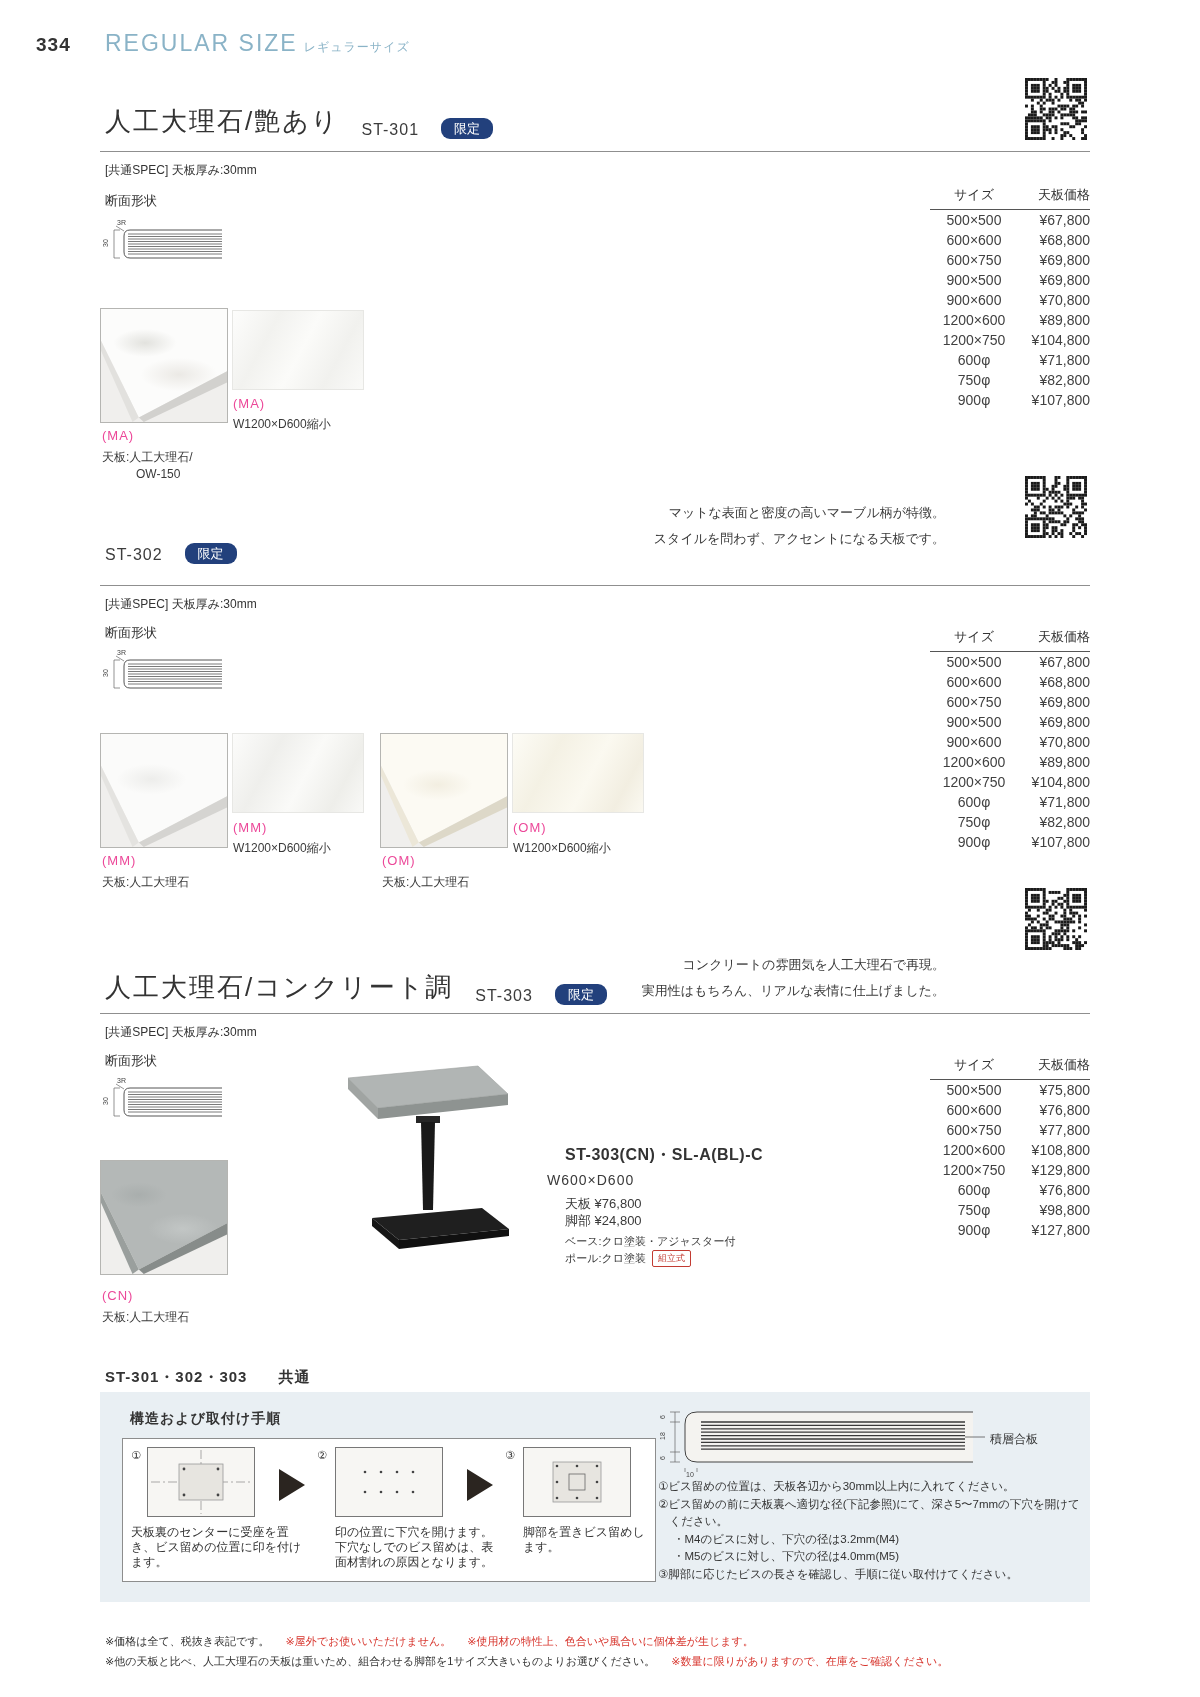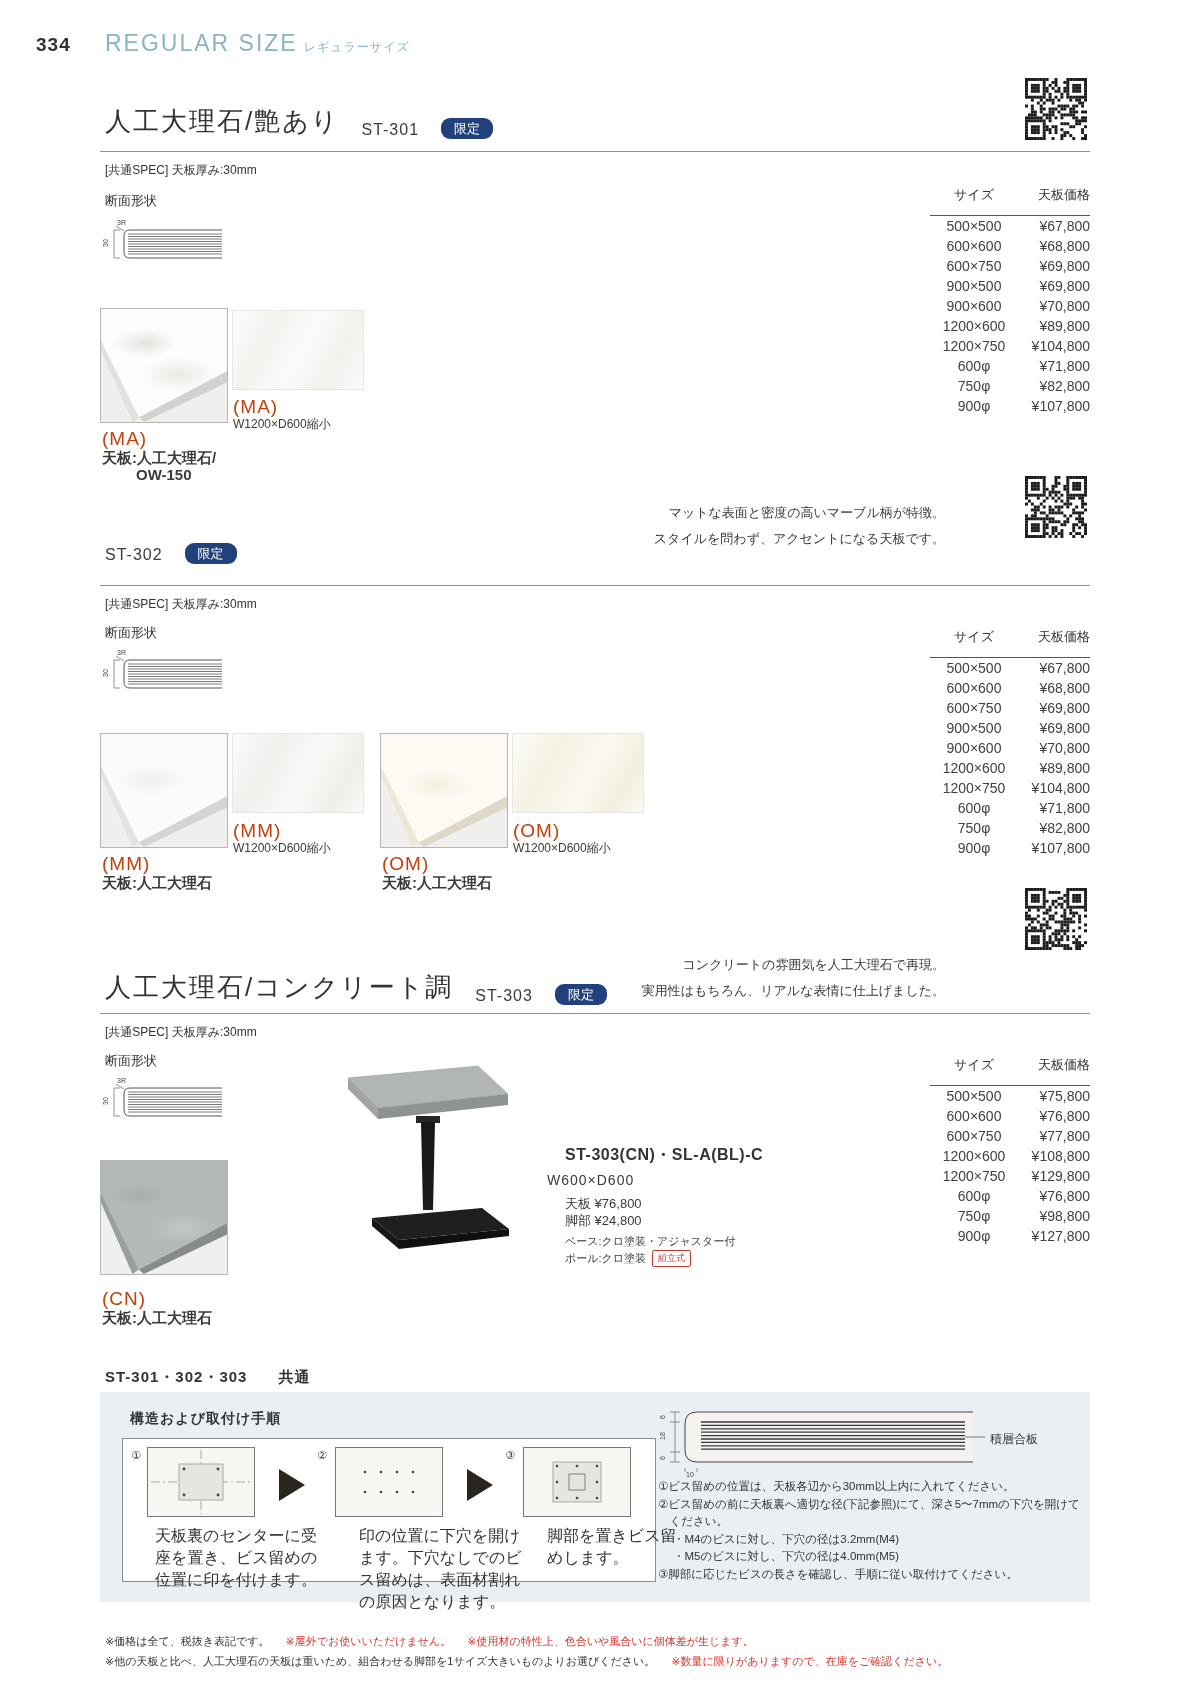--- a/index.html
+++ b/index.html
@@ -15,21 +15,21 @@
   .title-row{display:flex;align-items:flex-end;gap:22px;}
   .sec-title{font-size:26px;color:#333;letter-spacing:2px;}
   .sec-code{font-size:16px;color:#3c3c3c;letter-spacing:1px;}
   .badge{background:#22407c;color:#fff;font-size:13px;padding:4px 13px;border-radius:9px;line-height:1;}
   .rule{border-top:1px solid #8f8f8f;height:0;}
   .spec{font-size:12px;color:#333;}
   .shape-label{font-size:13px;color:#333;}
   .desc{font-size:13px;line-height:26px;text-align:right;color:#3a3a3a;}
   
   .ptable{width:160px;}
-  .pt-head{display:flex;border-bottom:1px solid #555;padding-bottom:11px;font-size:13px;color:#333;}
+  .pt-head{display:flex;border-bottom:1px solid #555;padding-bottom:5px;font-size:13px;color:#333;}
   .pt-head span:first-child,.pt-row span:first-child{flex:0 0 88px;text-align:center;}
   .pt-head span:last-child,.pt-row span:last-child{flex:1;text-align:right;}
   .pt-row{display:flex;height:20px;align-items:center;font-size:14px;color:#414141;}
   
   .cphoto{position:absolute;overflow:hidden;border:1px solid #b5b5b2;background:#f0efed;}
   .cphoto .face{position:absolute;inset:0;clip-path:polygon(0% 0%,100% 0%,100% 55%,30% 96%,0% 28%);}
   .cphoto .edgeL{position:absolute;inset:0;clip-path:polygon(0% 28%,30% 96%,25% 100%,0% 37%);}
   .cphoto .edgeR{position:absolute;inset:0;clip-path:polygon(30% 96%,100% 55%,100% 65%,34% 100%);}
   .ma .face{background:radial-gradient(ellipse 45px 20px at 35% 30%,#e2e2de 0%,rgba(255,255,255,0) 70%),
             radial-gradient(ellipse 55px 24px at 62% 58%,#ebe9e5 0%,rgba(255,255,255,0) 70%),#fcfcfb;}
@@ -38,38 +38,38 @@
   .mm .edgeL{background:#e4e3e0;} .mm .edgeR{background:#d5d4d1;}
   .om .face{background:radial-gradient(ellipse 50px 22px at 45% 45%,#f2eee1 0%,rgba(255,255,255,0) 70%),#fcfaf3;}
   .om .edgeL{background:#ece7d8;} .om .edgeR{background:#ddd8c8;}
   .cn .face{background:radial-gradient(ellipse 40px 18px at 30% 30%,#a9aead 0%,rgba(255,255,255,0) 70%),
             radial-gradient(ellipse 50px 22px at 65% 60%,#c2c6c5 0%,rgba(255,255,255,0) 70%),#b4b8b7;}
   .cn .edgeL{background:#9a9f9d;} .cn .edgeR{background:#878c8a;}
   .swatch{position:absolute;border:1px solid #e7e7e4;}
   .sw-ma{background:linear-gradient(118deg,#fdfdfc 0%,#f2f2ef 28%,#fbfbf9 52%,#f1f1ee 76%,#fafaf8 100%);}
   .sw-mm{background:linear-gradient(118deg,#fcfcfb 0%,#efefec 30%,#fafaf8 55%,#eeeeea 80%,#f9f9f7 100%);}
   .sw-om{background:linear-gradient(118deg,#fdfcf6 0%,#f4f1e4 30%,#fbf9f0 58%,#f2eee1 82%,#fbf9f1 100%);}
-  .plabel{font-size:19px;color:#c2410c;letter-spacing:1px;}
-  .pcap{font-size:15px;color:#3a3a3a;line-height:17px;font-weight:bold;}
+  .plabel{font-size:13px;color:#ec4899;letter-spacing:1px;}
+  .pcap{font-size:12px;color:#3a3a3a;line-height:17px;}
   .swcap{font-size:12px;color:#3a3a3a;}
   .qr{position:absolute;width:62px;height:62px;}
   
   .info-code{font-size:16px;font-weight:bold;color:#333;letter-spacing:.5px;}
   .info-size{font-size:14px;color:#3a3a3a;letter-spacing:1px;}
   .info-price{font-size:13px;color:#3a3a3a;}
   .info-det{font-size:11px;color:#3a3a3a;}
   .asm-badge{display:inline-block;border:1px solid #c23b32;color:#c23b32;font-size:9px;
              padding:1px 5px;border-radius:2px;margin-left:6px;vertical-align:1px;}
   
   .common-title{font-size:15px;font-weight:bold;color:#333;letter-spacing:1px;}
   .graybox{background:#e9eff3;}
   .box-title{font-size:14px;font-weight:bold;color:#333;letter-spacing:1px;}
   .whitebox{position:absolute;background:#fff;border:1px solid #8d8d8d;}
   .stepnum{font-size:11px;color:#333;}
-  .stepcap{font-size:16px;line-height:22px;color:#333;margin-left:24px;}
+  .stepcap{font-size:12px;line-height:15px;color:#333;}
   .arrow{width:0;height:0;border-left:26px solid #2b2520;border-top:16px solid transparent;border-bottom:16px solid transparent;}
   .note{font-size:11.5px;line-height:17.5px;color:#333;padding-left:1em;text-indent:-1em;}
   .note.note-sub{padding-left:1.3em;text-indent:0;}
   .profile-label{font-size:12px;color:#333;}
   .fnline{line-height:19px;white-space:nowrap;}
   .fn{font-size:11px;color:#333;margin-right:16px;}
   .fn.red{color:#d7342c;}
 </style>
 </head>
 <body>

